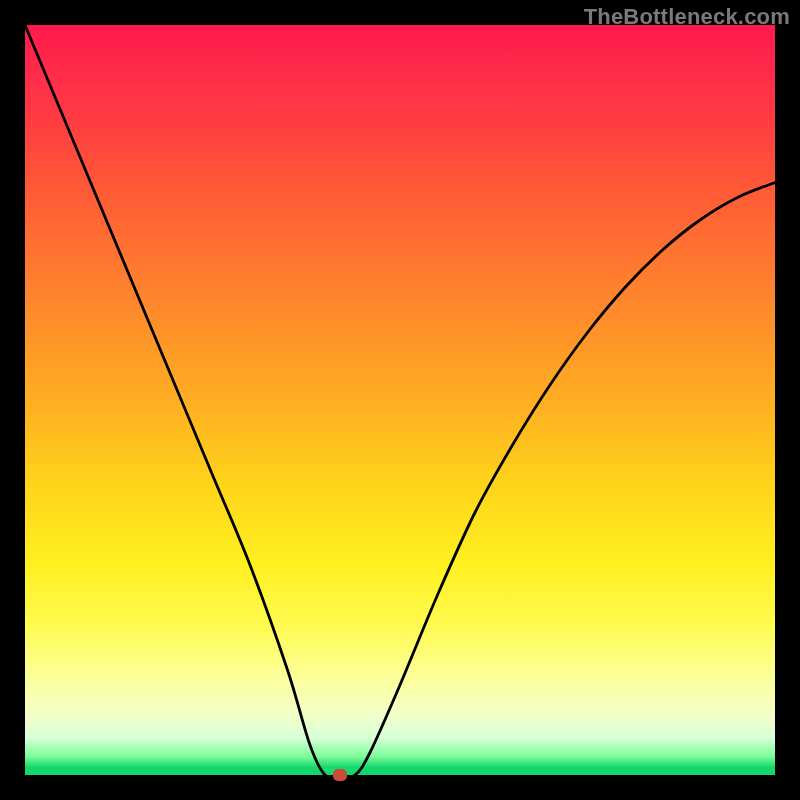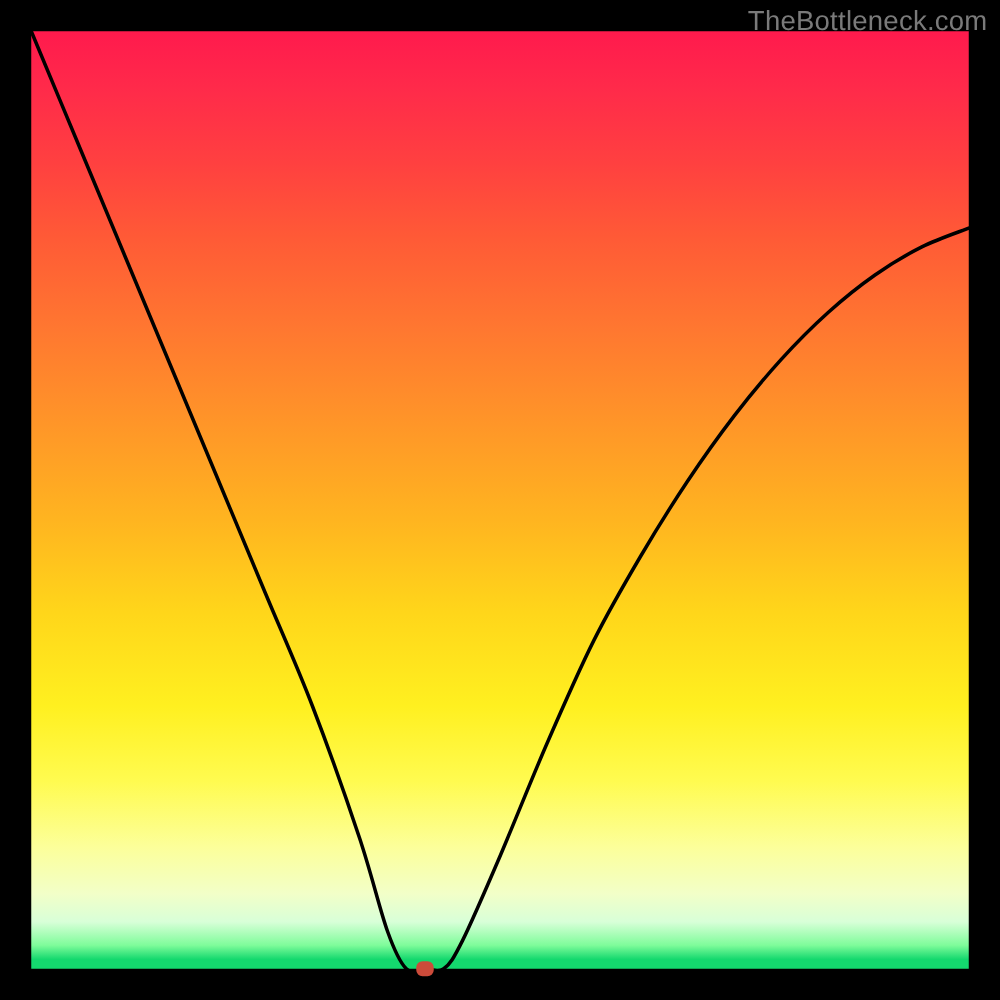--- a/index.html
+++ b/index.html
@@ -10,21 +10,21 @@
     background: #000;
     position: relative;
     font-family: Arial, Helvetica, sans-serif;
   }
   .watermark {
     position: absolute;
     top: 4px;
     right: 10px;
     color: #7a7a7a;
     font-size: 22px;
-    font-weight: 400;
+    font-weight: 700;
     letter-spacing: 0.2px;
     z-index: 10;
   }
   .frame {
     position: absolute;
     left: 25px;
     top: 25px;
     width: 750px;
     height: 750px;
     background: #000;

